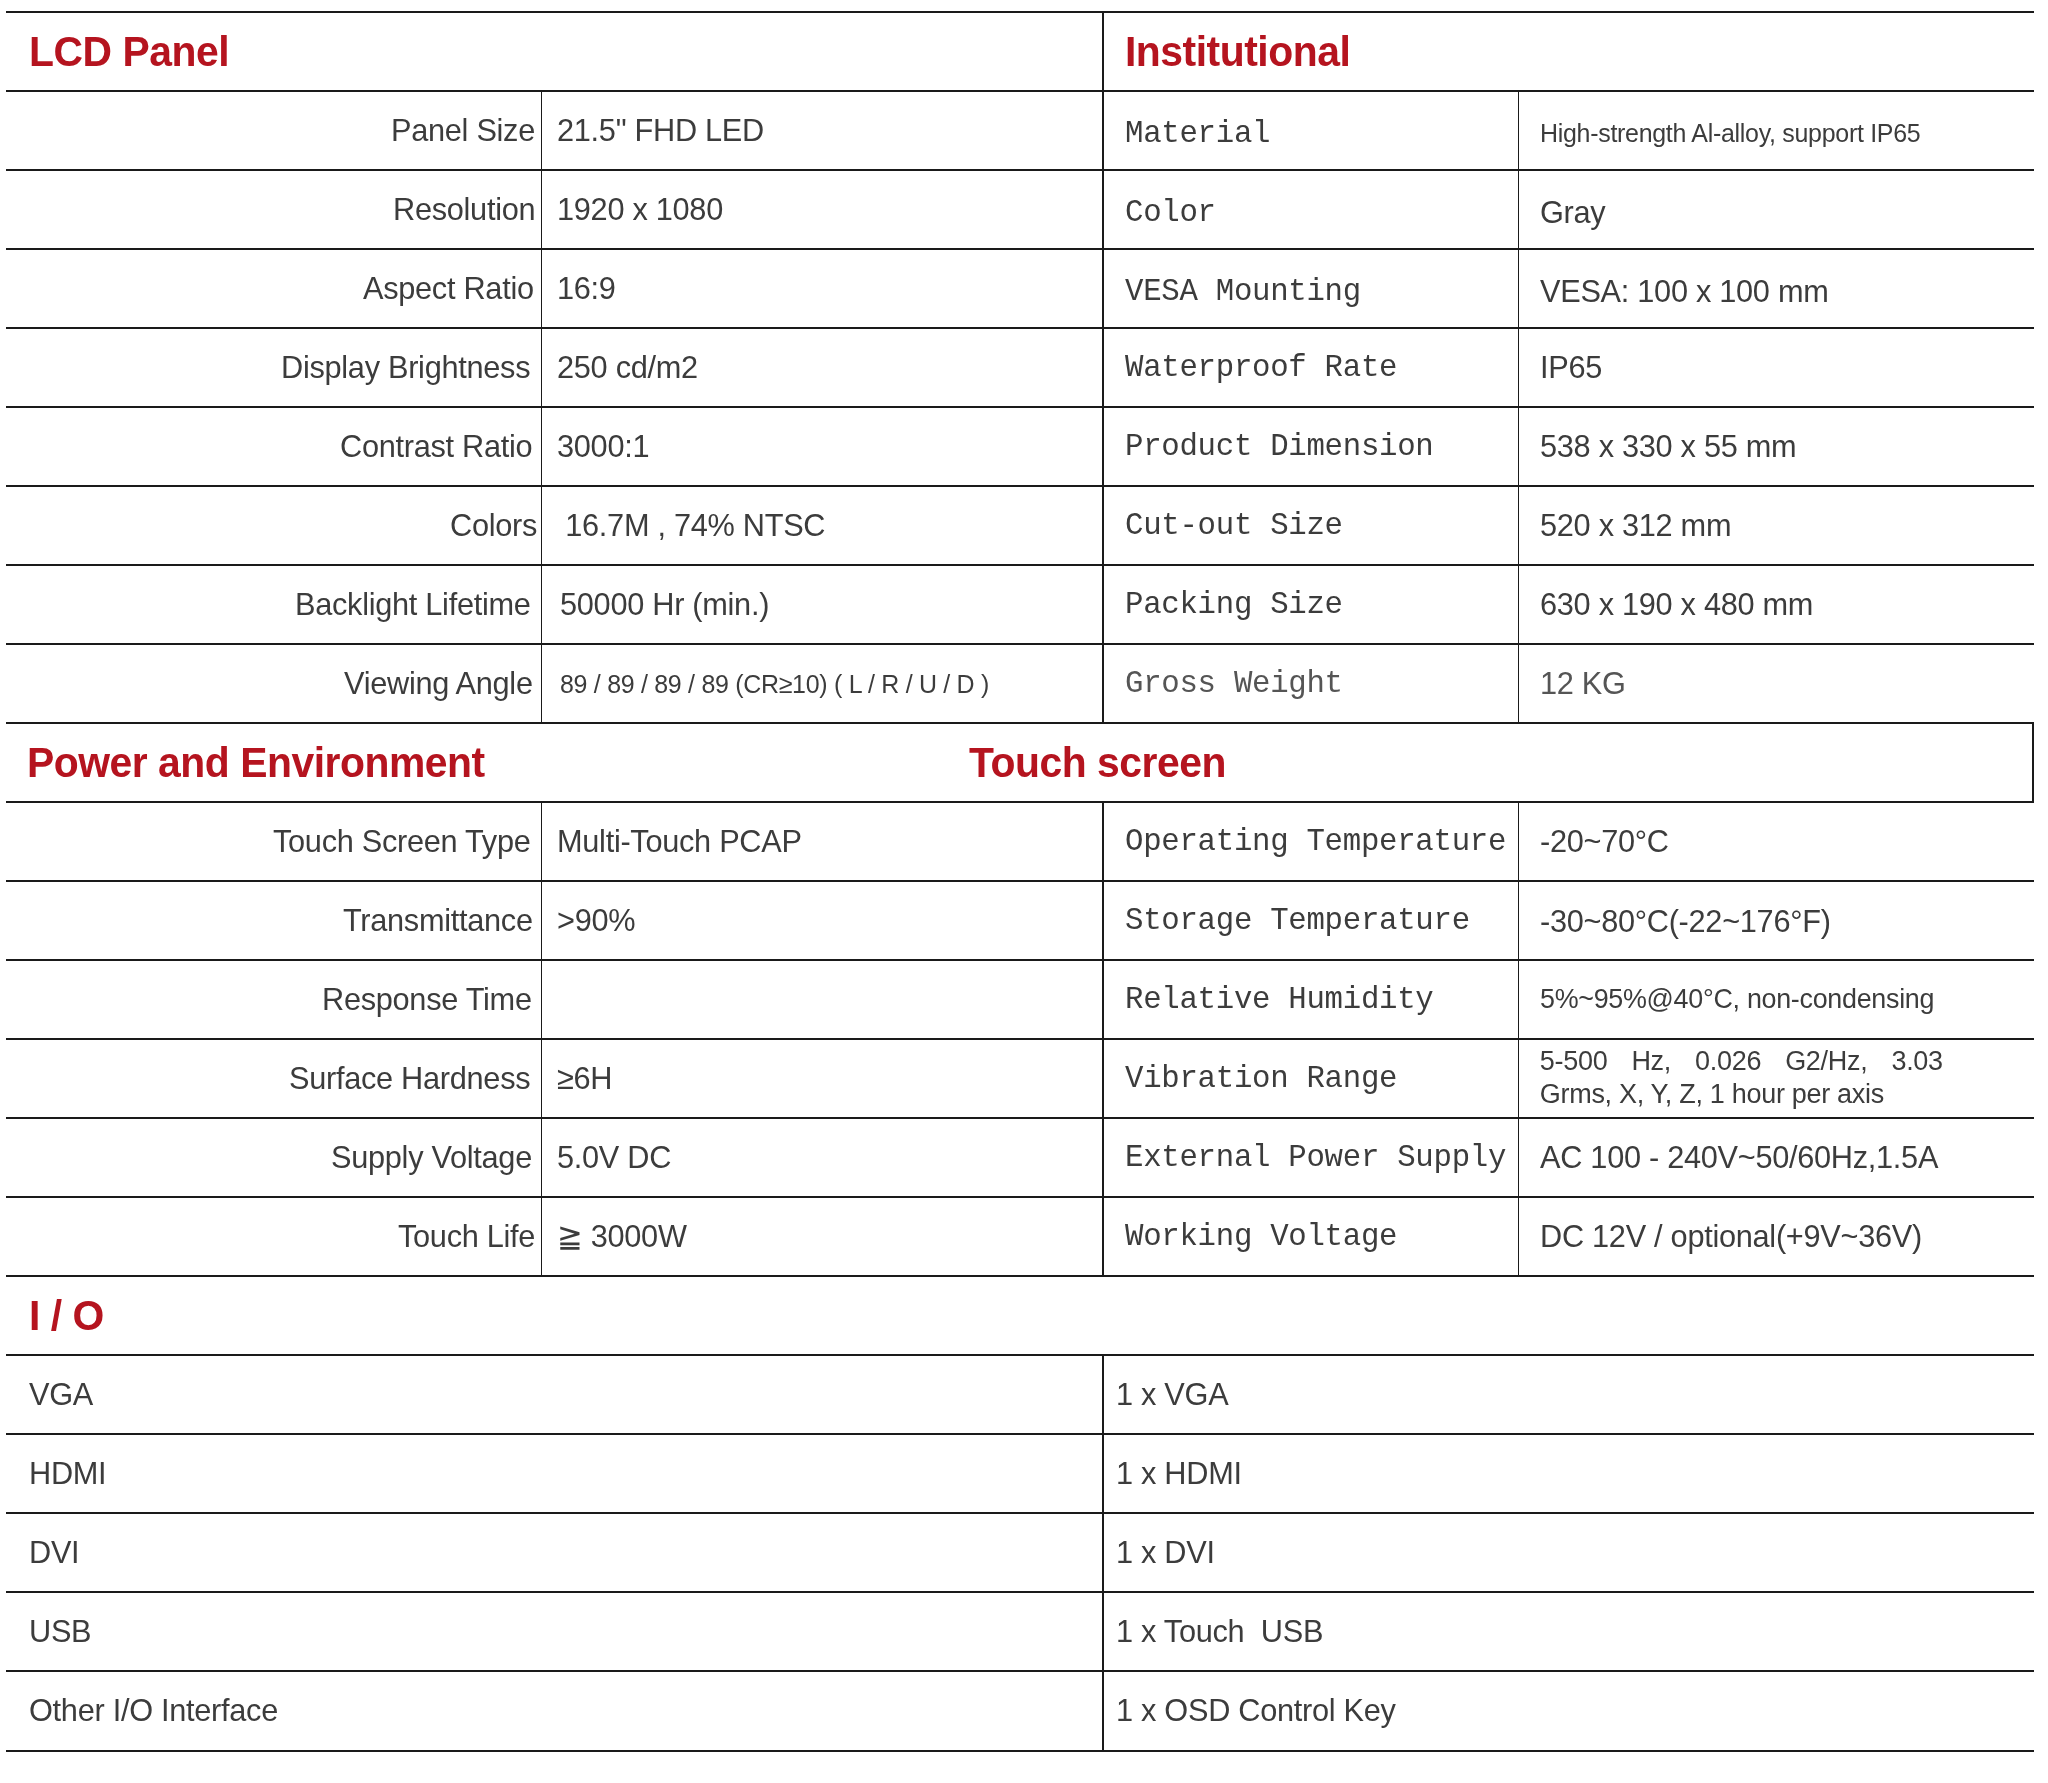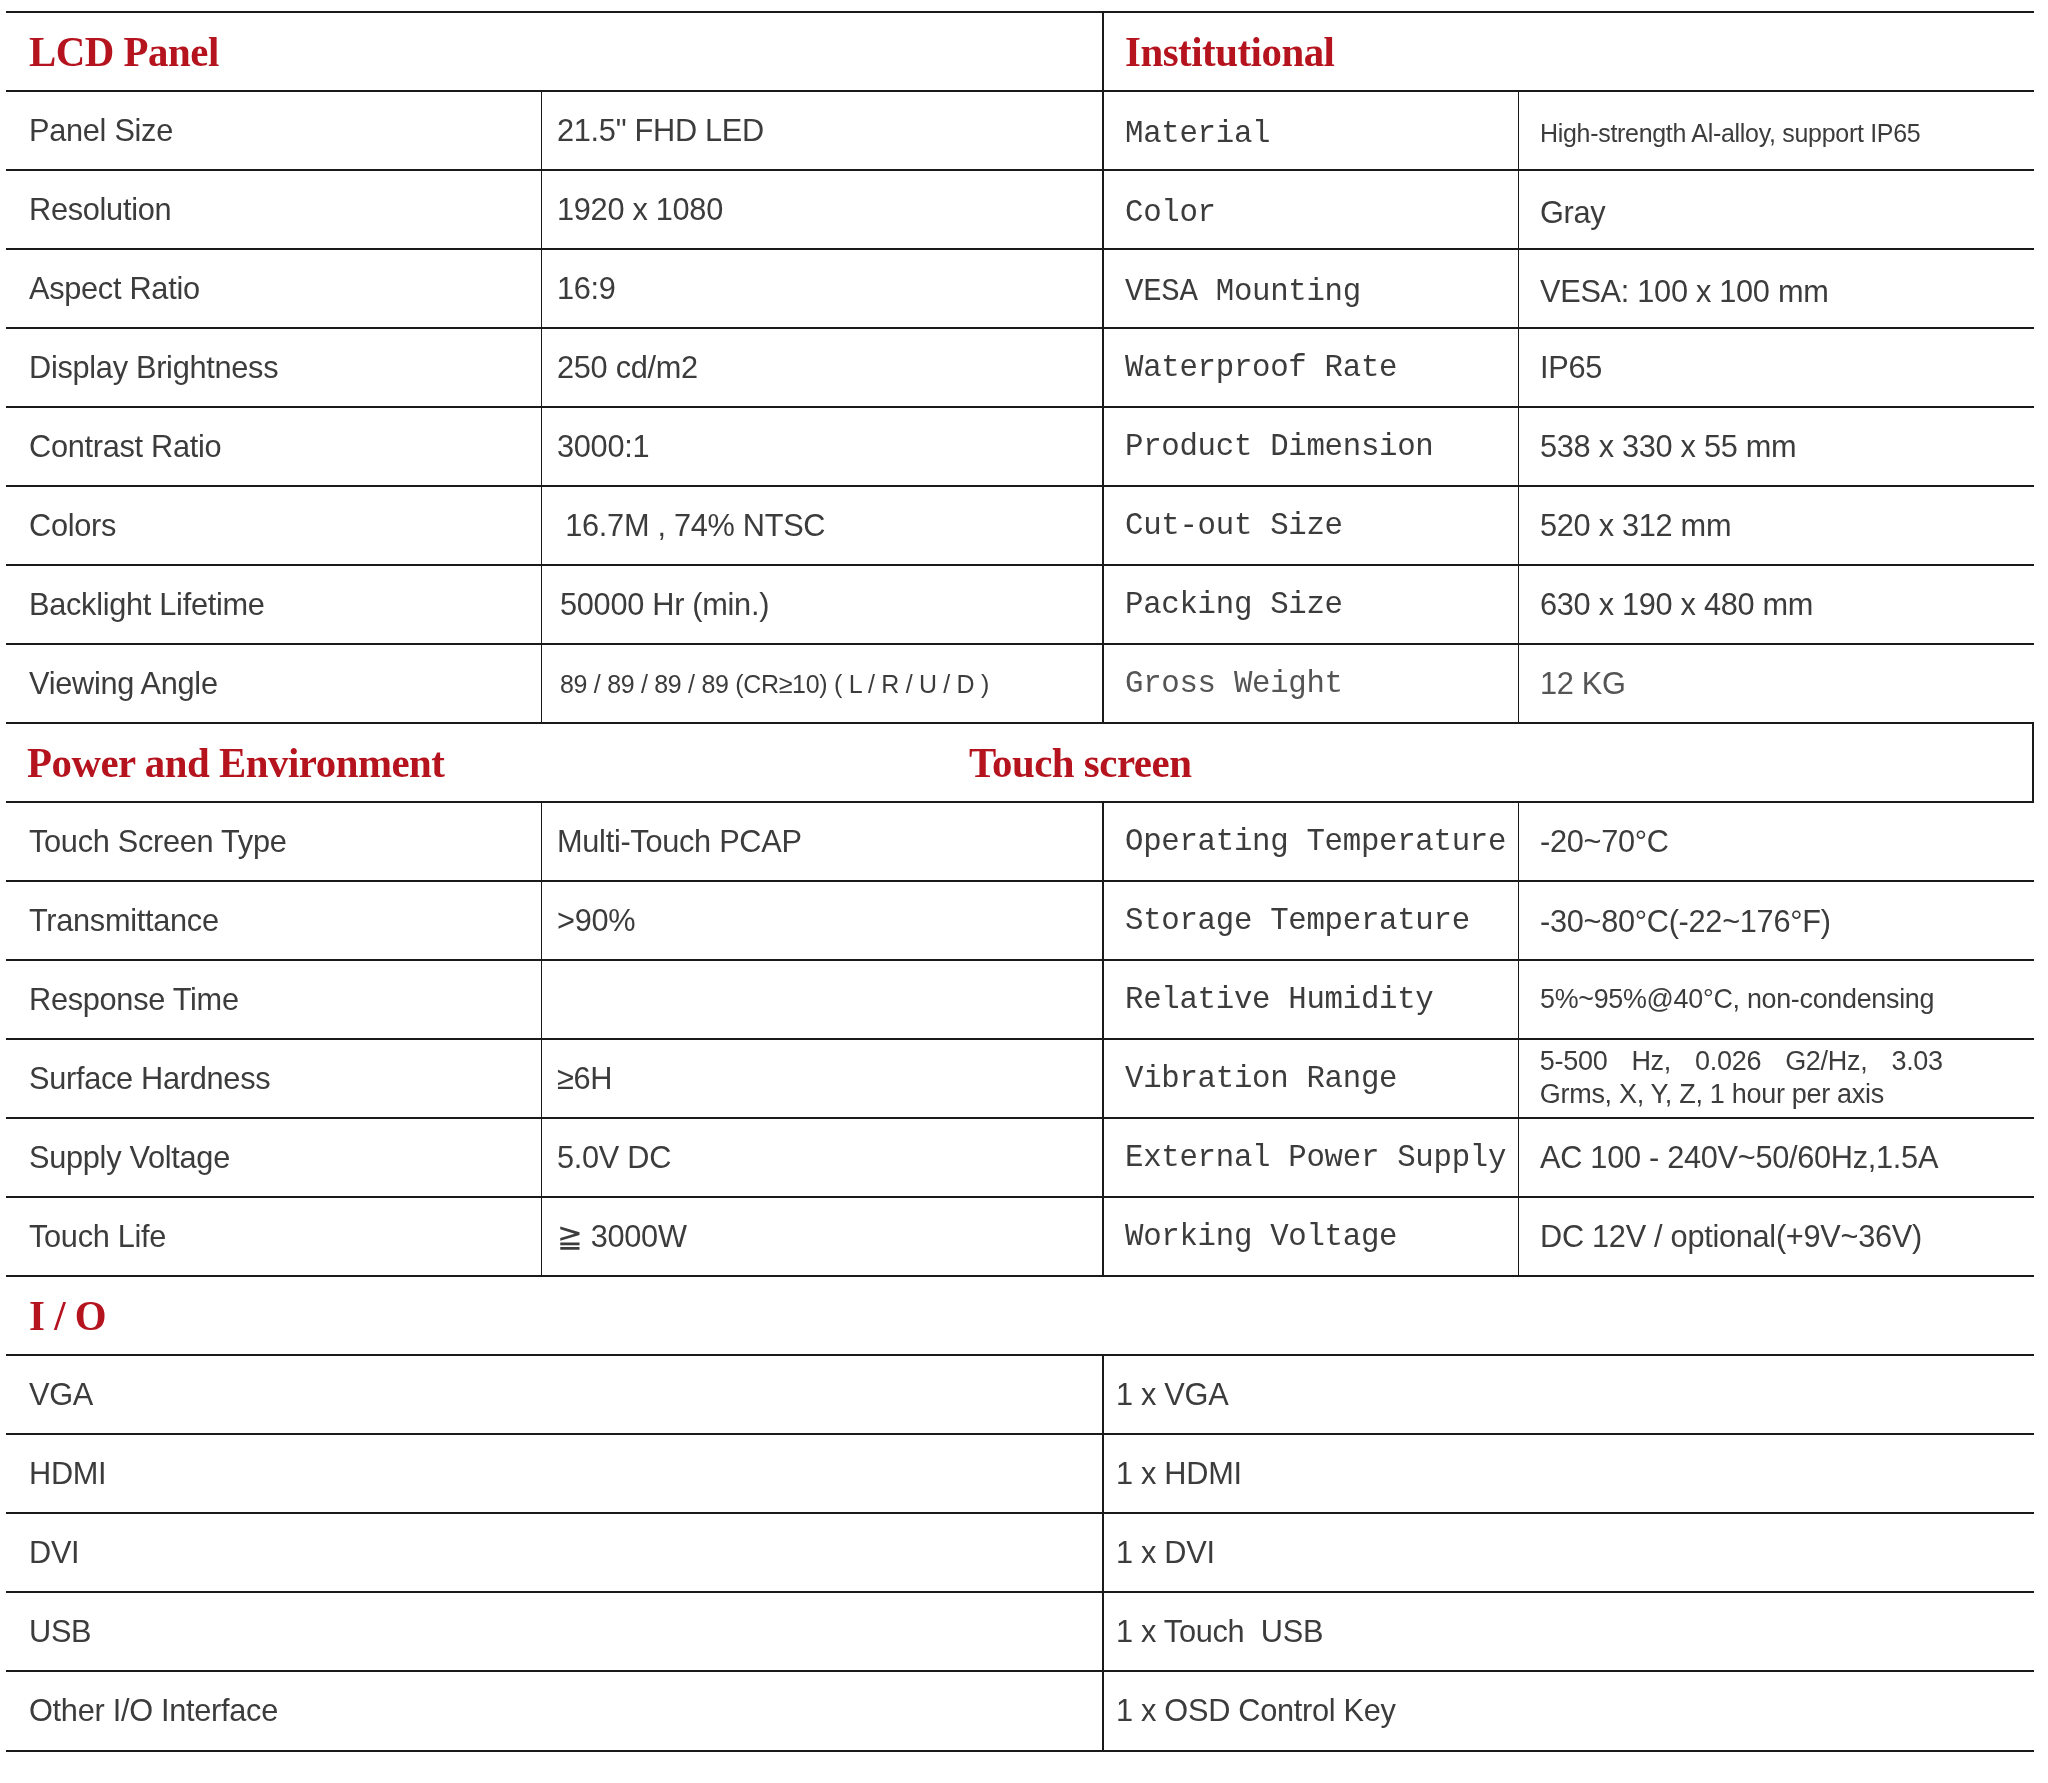--- a/index.html
+++ b/index.html
@@ -5,29 +5,29 @@
   html, body { margin:0; padding:0; background:#ffffff; }
   body { width:2048px; height:1783px; position:relative; overflow:hidden;
          font-family:"Liberation Sans", sans-serif; color:#3c3c3c; }
   .sheet { position:absolute; left:5.8px; top:10.6px; width:2028px; }
   .row { position:relative; height:79px; border-top:2.9px solid #1a1a1a; box-sizing:border-box; display:flex; }
   .row.last { border-bottom:2.9px solid #1a1a1a; height:82px; }
   .half { position:relative; height:100%; box-sizing:border-box; display:flex; }
   .half.left { width:1098px; border-right:2.4px solid #1a1a1a; }
   .half.right { width:930px; }
   .cell { height:100%; box-sizing:border-box; display:flex; align-items:center; overflow:hidden; }
-  .left .k { width:536px; border-right:1.9px solid #1a1a1a; padding-left:23px; }
+  .left .k { width:536px; border-right:1.9px solid #1a1a1a; padding-left:23px;justify-content:flex-end; }
   .left .v { flex:1; padding-left:15.4px; }
   .right .k { width:415px; border-right:1.9px solid #1a1a1a; padding-left:21px;font-family:Liberation Mono, monospace; }
   .right .v { flex:1; padding-left:21px; }
   .txt { font-size:32px; letter-spacing:-0.3px; white-space:nowrap; transform:scaleX(0.96); transform-origin:left center; }
   .txt.small { font-size:26px; }
   .txt.wrap { white-space:normal; font-size:27px; line-height:33px; text-align:justify; text-align-last:left; width:403px; transform:none; }
   .hdr { font-size:43px; font-weight:bold; color:#b5141f; letter-spacing:-0.5px; white-space:nowrap; transform:scaleX(0.95); transform-origin:left center; }
-  .hcell { height:100%; display:flex; align-items:center; padding-left:23px; box-sizing:border-box;font-family:Liberation Serif, serif; }
+  .hcell { height:100%; display:flex; align-items:center; padding-left:23px; box-sizing:border-box; }
   .io-k { width:1098px; border-right:2.4px solid #1a1a1a; padding-left:23px; }
   .io-v { flex:1; padding-left:12px; }
   .muted { color:#555555; }
 </style>
 </head>
 <body>
 
 <div class="sheet">
 
   <div class="row">

